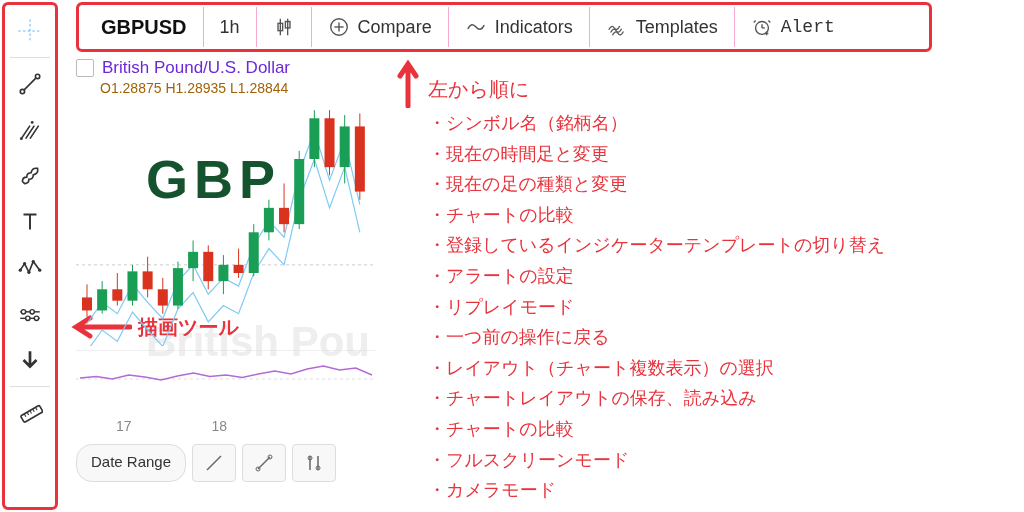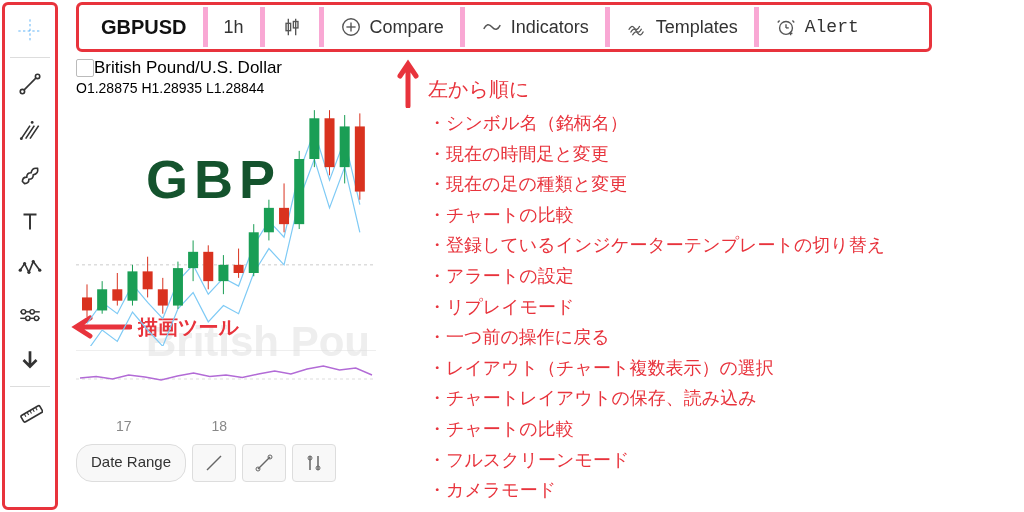--- a/index.html
+++ b/index.html
@@ -2,28 +2,28 @@
 <html><head>
 <meta charset="utf-8">
 <style>
   * { margin: 0; padding: 0; box-sizing: border-box; }
   body { font-family: Arial, sans-serif; background: #fff; width: 1024px; height: 512px; overflow: hidden; position: relative; color: #333; }
   .left-toolbar { position: absolute; left: 2px; top: 2px; width: 56px; height: 508px; border: 3px solid #e8333c; border-radius: 6px; display: flex; flex-direction: column; align-items: center; padding-top: 4px; background: #fff; gap: 2px; }
   .tool-btn { width: 44px; height: 44px; display: flex; align-items: center; justify-content: center; cursor: pointer; color: #333; }
   .tool-btn.active { color: #2196f3; }
   .tool-sep { width: 40px; height: 1px; background: #ddd; margin: 2px 0; }
   .top-toolbar { position: absolute; left: 76px; top: 2px; width: 856px; height: 50px; border: 3px solid #e8333c; border-radius: 6px; display: flex; align-items: center; background: #fff; padding: 0 6px; }
-  .top-item { padding: 0 16px; height: 40px; display: flex; align-items: center; gap: 8px; font-size: 18px; cursor: pointer; border-right: 5px solid #f9a8d4; color: #333; }
+  .top-item { padding: 0 16px; height: 40px; display: flex; align-items: center; gap: 8px; font-size: 18px; cursor: pointer; border-right: 1px solid #f9a8d4; color: #333; }
   .top-item:last-child { border-right: none; font-family: Liberation Mono, monospace; }
   .top-item .symbol { font-weight: 700; font-size: 20px; color: #111; }
   .top-icon { display: inline-flex; align-items: center; justify-content: center; color: #555; }
   .chart-area { position: absolute; left: 76px; top: 58px; width: 310px; height: 440px; }
-  .chart-title-row { display: flex; align-items: center; font-size: 17px; color: #000000; }
+  .chart-title-row { display: flex; align-items: center; gap: 8px; font-size: 17px; color: #6d28d9; }
   .crosshair-ico { width: 18px; height: 18px; border: 1px solid #bbb; border-radius: 2px; display: inline-block; }
-  .ohlc-row { font-size: 14px; color: #000000; margin-top: 2px; }
+  .ohlc-row { font-size: 14px; color: #a16207; margin-top: 2px; margin-left: 24px; }
   .watermark1 { position: absolute; left: 70px; top: 90px; font-size: 54px; font-weight: 700; color: #14532d; letter-spacing: 6px; z-index: 0; }
   .watermark2 { position: absolute; left: 70px; top: 260px; font-size: 42px; font-weight: 700; color: #eee; z-index: 0; }
   .chart-svg { position: relative; z-index: 1; }
   .date-axis { display: flex; gap: 80px; font-size: 14px; color: #888; padding-left: 40px; margin-top: 4px; }
   .bottom-bar { display: flex; gap: 6px; margin-top: 10px; }
   .date-range-btn { padding: 8px 14px; border: 1px solid #ddd; border-radius: 16px; background: #f8f8f8; font-size: 15px; cursor: pointer; }
   .mini-tool { width: 44px; height: 38px; border: 1px solid #ddd; border-radius: 4px; display: flex; align-items: center; justify-content: center; background: #f8f8f8; cursor: pointer; }
   .arrow-up { position: absolute; left: 390px; top: 58px; color: #e8333c; }
   .arrow-left { position: absolute; left: 70px; top: 312px; color: #e8333c; display: flex; align-items: center; gap: 6px; }
   .arrow-left-label { font-size: 20px; font-weight: 700; color: #e8333c; }

